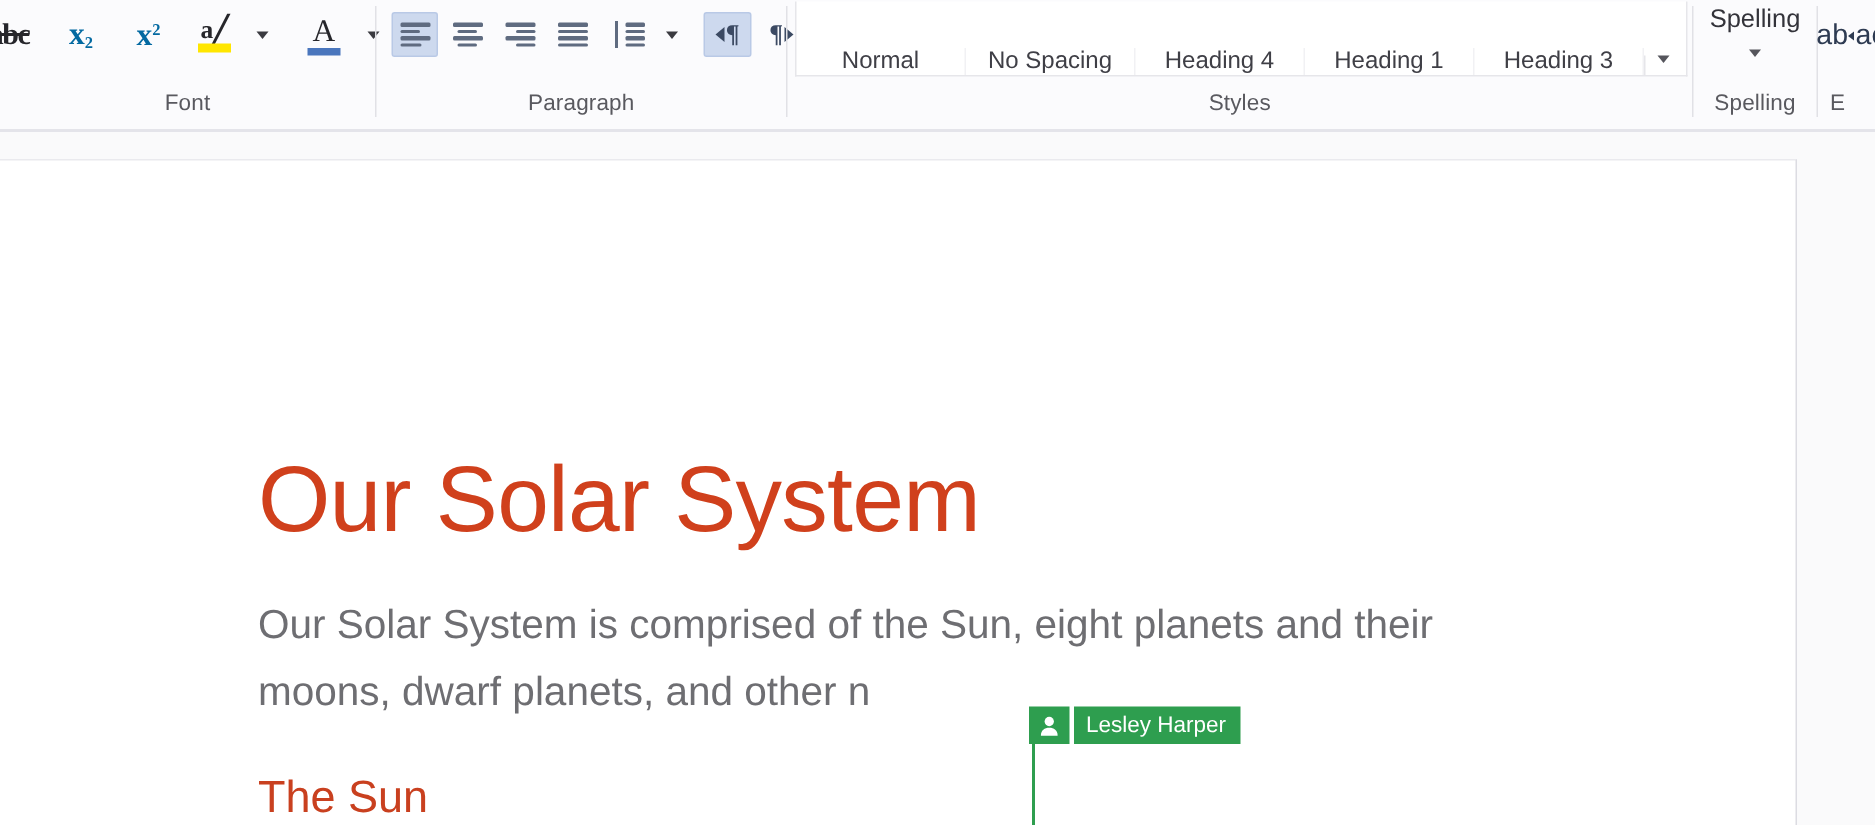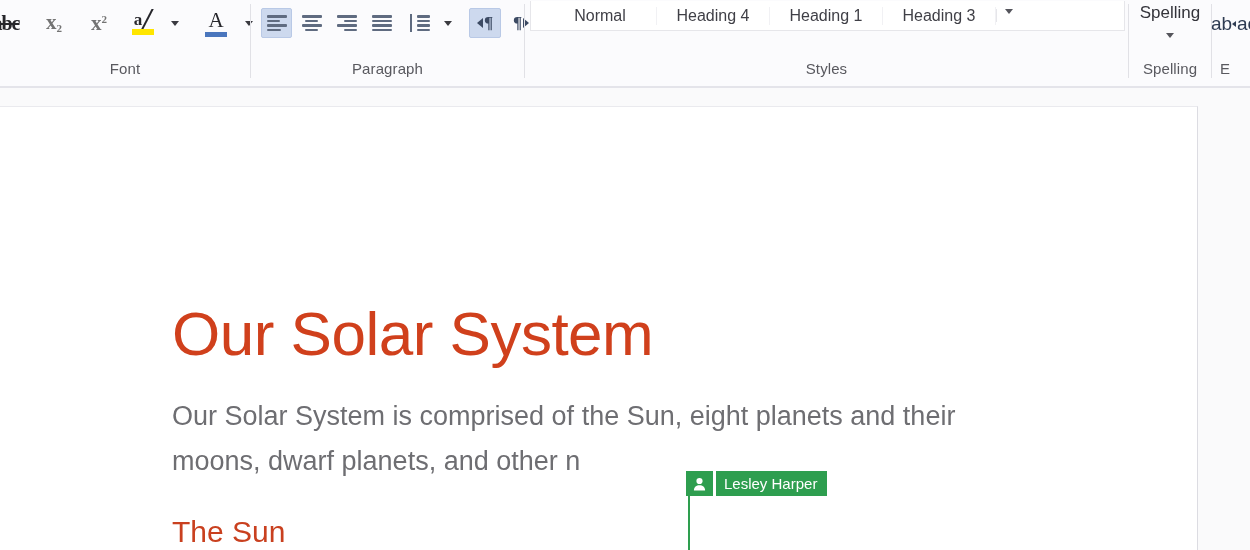--- a/index.html
+++ b/index.html
@@ -79,21 +79,21 @@
     border-right: 4px solid transparent;
     border-top: 5px solid #3a3a40;
     margin-left: 3px;
   }
 
   
   .gl {
     font-family: "Liberation Serif", serif;
     font-weight: bold;
     font-size: 21px;
-    color: #737373;
+    color: #0369a1;
     line-height: 1;
     position: relative;
   }
   .gl sub { font-size: 11px; vertical-align: -3px; }
   .gl sup { font-size: 11px; vertical-align: 7px; }
   .strike-abc {
     font-family: "Liberation Serif", serif;
     font-weight: bold;
     font-size: 20px;
     color: #26262b;
@@ -145,28 +145,27 @@
     align-items: center;
     font-weight: bold;
   }
   .tri-l { width:0;height:0;border-top:5px solid transparent;border-bottom:5px solid transparent;border-right:6px solid #3c4a63; margin-right:1px;}
   .tri-r { width:0;height:0;border-top:5px solid transparent;border-bottom:5px solid transparent;border-left:6px solid #3c4a63; margin-left:1px;}
 
   
   .styles-gallery {
     position: absolute;
     left: 0; top: 1px;
-    height: 30px;
-    display: flex;
-    align-items: center;
+    height: 50px;
+    display: flex;
+    align-items: flex-end;
     border: 1px solid #e6e6ea;
     border-top: none;
     box-sizing: border-box;
     background: #ffffff;
-    padding-left: 13px;
   }
   .style-item {
     width: 113px;
     display: flex;
     align-items: center;
     justify-content: center;
     font-size: 16px;
     color: #3f3f46;
     border-right: 1px solid #f1f1f4;
     box-sizing: border-box;
@@ -403,20 +402,23 @@
     <div class="group-label">Paragraph</div>
   </div>
   <div class="group-sep" style="left:524px;"></div>
 
   <div class="group" style="left:525px; width:603px;">
     <div class="styles-gallery" style="left:5px; width:595px;">
       <div class="style-item">
         <span>Normal</span>
       </div>
       <div class="style-item">
+        <span>No Spacing</span>
+      </div>
+      <div class="style-item">
         <span>Heading 4</span>
       </div>
       <div class="style-item">
         <span>Heading 1</span>
       </div>
       <div class="style-item">
         <span>Heading 3</span>
       </div>
       <div class="styles-more">
         <span class="caret-sm"></span>

